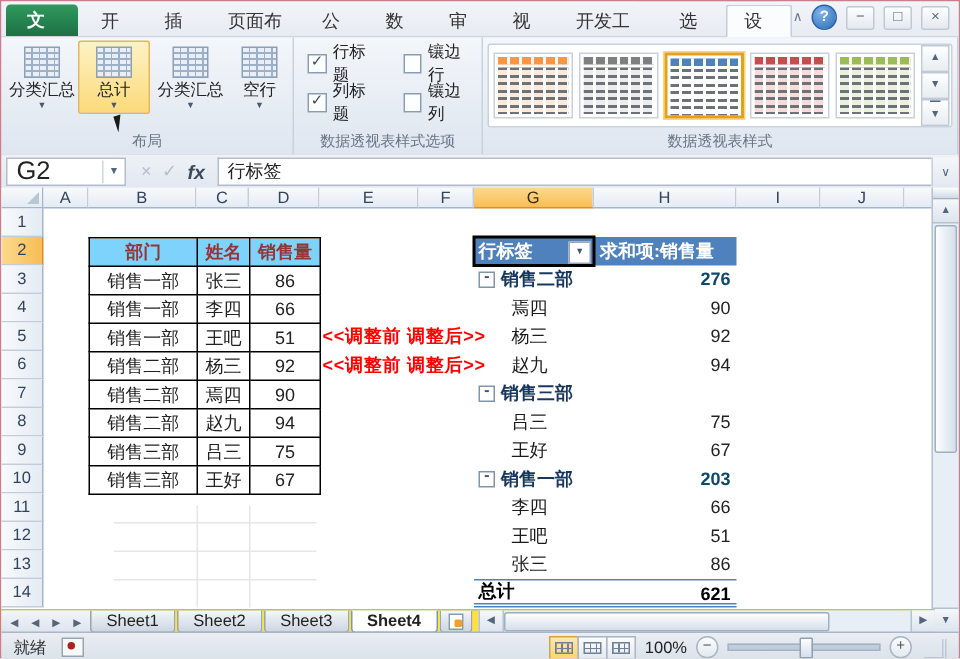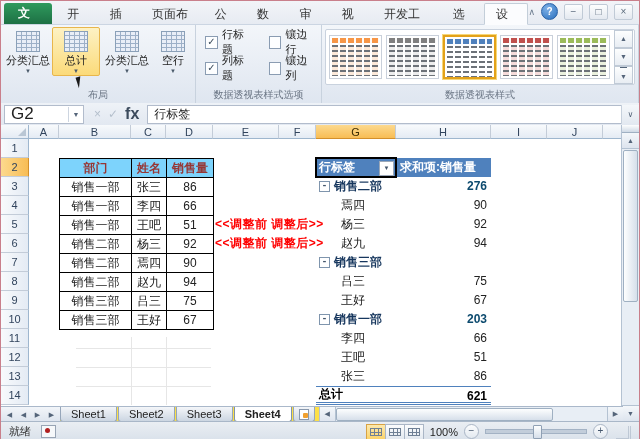--- a/index.html
+++ b/index.html
@@ -39,21 +39,21 @@
     repeating-linear-gradient(180deg,#6d7278 0 2px,transparent 2px 5px);}
   .galscroll{display:flex;flex-direction:column;margin-left:2px;}
   .gsbtn{width:17px;height:16px;border:1px solid #c0cad6;background:linear-gradient(#fdfefe,#e8edf3);font-size:7px;color:#55657a;text-align:center;line-height:15px;}
   .gsbtn.more span{display:inline-block;border-top:1px solid #55657a;padding-top:1px;}
   
   .fbar{position:absolute;left:0;top:102px;width:100%;height:22px;background:linear-gradient(#eef2f7,#e2e8f1);border-bottom:1px solid #aebccd;display:flex;align-items:center;}
   .namebox{width:78px;height:17px;background:#fff;border:1px solid #b2bccc;margin-left:3px;display:flex;align-items:center;}
   .namebox .ref{flex:1;padding-left:6px;font-size:17px;}
   .namebox .nbdd{width:14px;height:15px;border-left:1px solid #cdd5e0;font-size:7px;color:#55657a;text-align:center;line-height:15px;}
   .fxzone{display:flex;align-items:center;gap:7px;padding:0 8px 0 10px;color:#b4bfcc;}
-  .fxzone .fx{color:#3b4a5c;font-weight:bold;font-size:16px;}
+  .fxzone .fx{color:#3b4a5c;font-style:italic;font-weight:bold;font-size:13px;}
   .ffield{flex:1;height:17px;background:#fff;border:1px solid #b2bccc;border-right:none;padding-left:6px;line-height:17px;font-size:12px;}
   .fexp{width:17px;height:19px;text-align:center;font-size:8px;color:#55657a;line-height:19px;background:linear-gradient(#f4f7fa,#e3e9f1);border-left:1px solid #c6d0dc;}
   
   .sheet{position:absolute;left:0;top:124px;width:622px;height:281px;background:#fff;overflow:hidden;}
   .colhdr{position:absolute;top:0;height:14px;border-right:1px solid #c3ccd8;border-bottom:1px solid #9eb6ce;background:linear-gradient(#f8fafc,#e4ebf4);font-size:11px;color:#31445d;text-align:center;line-height:14px;box-sizing:border-box;}
   .colhdr.sel{background:linear-gradient(#fcd98e,#f8bd55);border-bottom:1px solid #d3902c;color:#3b2a00;}
   .rowhdr{position:absolute;left:0;width:28px;height:19px;border-right:1px solid #9eb6ce;border-bottom:1px solid #c3ccd8;background:linear-gradient(90deg,#f8fafc,#e4ebf4);font-size:11px;color:#31445d;text-align:center;line-height:19px;box-sizing:border-box;}
   .rowhdr.sel{background:linear-gradient(90deg,#fcd98e,#f8bd55);border-right:1px solid #d3902c;}
   .selall{position:absolute;left:0;top:0;width:28px;height:14px;border-right:1px solid #9eb6ce;border-bottom:1px solid #9eb6ce;background:linear-gradient(#f8fafc,#e4ebf4);box-sizing:border-box;}
   .selall::after{content:"";position:absolute;right:2px;bottom:2px;border-left:8px solid transparent;border-bottom:8px solid #b9c6d4;}

